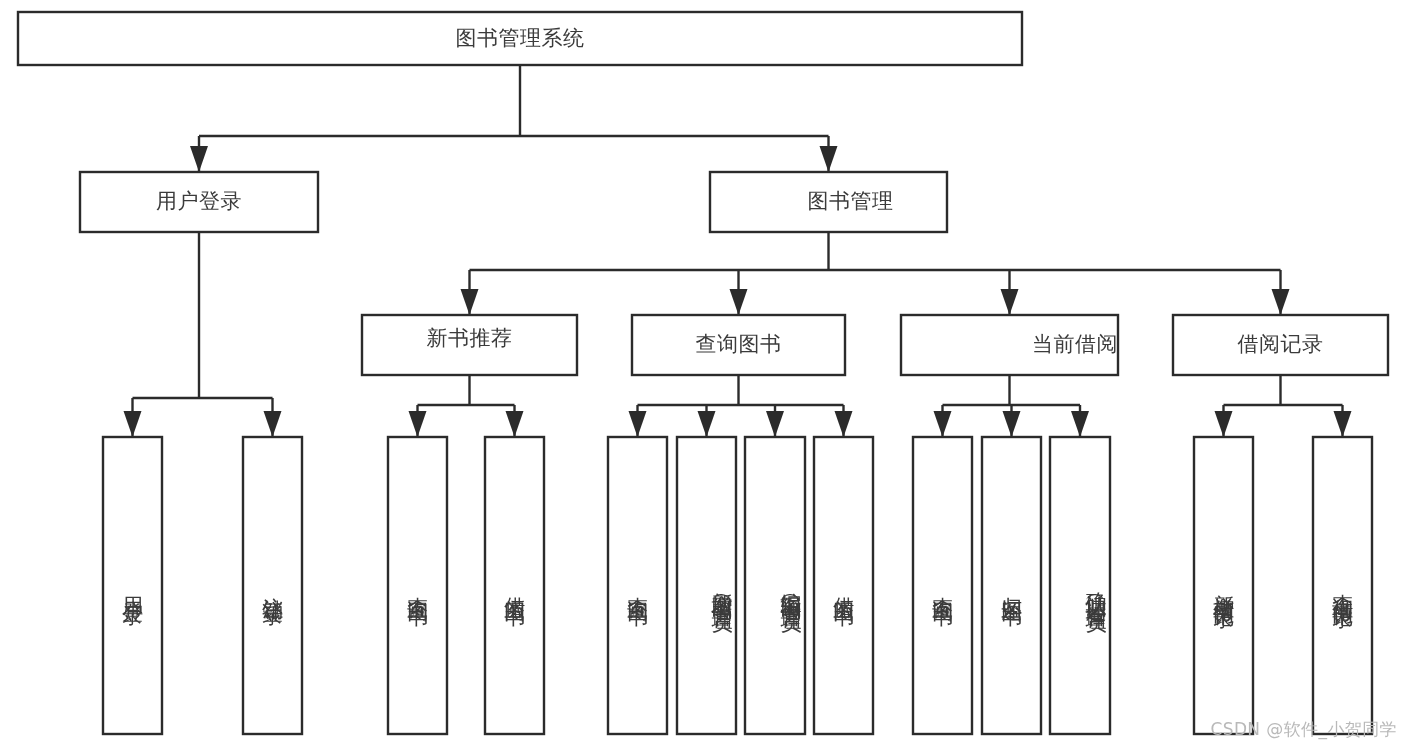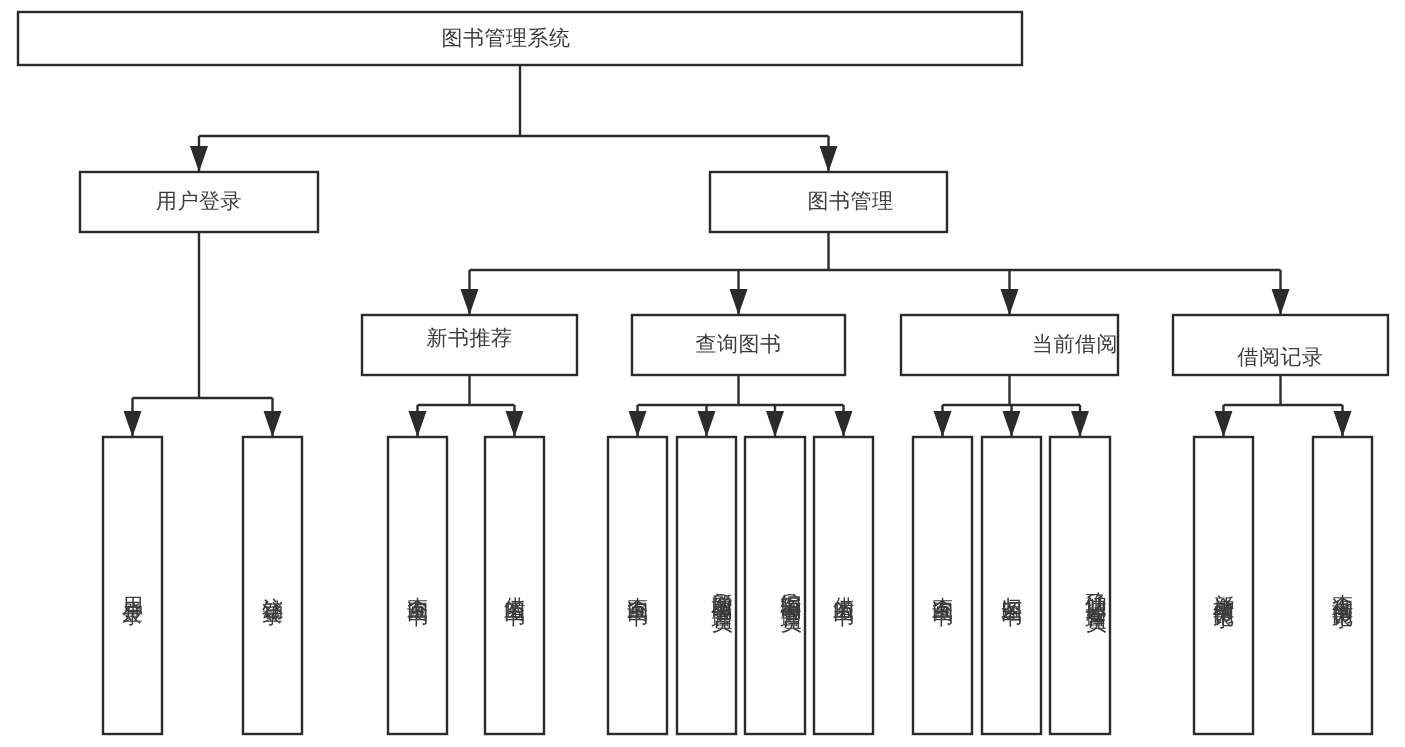--- a/index.html
+++ b/index.html
@@ -164,36 +164,37 @@
         <rect x="814" y="437" width="59" height="297" class="node-box"></rect>
         <rect x="913" y="437" width="59" height="297" class="node-box"></rect>
         <rect x="982" y="437" width="59" height="297" class="node-box"></rect>
         <rect x="1050" y="437" width="60" height="297" class="node-box"></rect>
         <rect x="1194" y="437" width="59" height="297" class="node-box"></rect>
         <rect x="1313" y="437" width="59" height="297" class="node-box"></rect>
       </g>
   </svg>
 
   <div id="labels-layer">
-      <div class="node-label horizontal" style="left: 4px; top: 12px; width: 1004px; height: 53px;">图书管理系统</div>
+      <div class="node-label horizontal" style="left: 18px; top: 12px; width: 1004px; height: 53px;">图书管理系统</div>
       <div class="node-label horizontal" style="left: 80px; top: 172px; width: 238px; height: 60px;">用户登录</div>
       <div class="node-label horizontal" style="left: 710px; top: 172px; width: 281px; height: 60px;">图书管理</div>
       <div class="node-label horizontal" style="left: 362px; top: 315px; width: 215px; height: 48px;">新书推荐</div>
       <div class="node-label horizontal" style="left: 632px; top: 315px; width: 213px; height: 60px;">查询图书</div>
       <div class="node-label horizontal" style="left: 948px; top: 315px; width: 254px; height: 60px;">当前借阅</div>
-      <div class="node-label horizontal" style="left: 1173px; top: 315px; width: 215px; height: 60px; margin-top: 13px;">借阅记录</div>
+      <div class="node-label horizontal" style="left: 1173px; top: 315px; width: 215px; height: 60px;">借阅记录</div>
       <div class="node-label vertical centered" style="left: 103px; top: 437px; width: 59px; height: 297px;">用户登录</div>
       <div class="node-label vertical centered" style="left: 243px; top: 437px; width: 59px; height: 297px;">注销登录</div>
       <div class="node-label vertical centered" style="left: 388px; top: 437px; width: 59px; height: 297px;">查询图书</div>
       <div class="node-label vertical centered" style="left: 485px; top: 437px; width: 59px; height: 297px;">借阅图书</div>
       <div class="node-label vertical centered" style="left: 608px; top: 437px; width: 59px; height: 297px;">查询图书</div>
       <div class="node-label vertical" style="left: 677px; top: 437px; width: 59px; height: 297px;">新增图书（管理员）</div>
       <div class="node-label vertical" style="left: 745px; top: 437px; width: 60px; height: 297px;">编辑图书（管理员）</div>
       <div class="node-label vertical centered" style="left: 814px; top: 437px; width: 59px; height: 297px;">借阅图书</div>
       <div class="node-label vertical centered" style="left: 913px; top: 437px; width: 59px; height: 297px;">查询图书</div>
       <div class="node-label vertical centered" style="left: 982px; top: 437px; width: 59px; height: 297px;">归还图书</div>
       <div class="node-label vertical" style="left: 1050px; top: 437px; width: 60px; height: 297px;">确认归还（管理员）</div>
       <div class="node-label vertical centered" style="left: 1194px; top: 437px; width: 59px; height: 297px;">新增借阅记录</div>
       <div class="node-label vertical centered" style="left: 1313px; top: 437px; width: 59px; height: 297px;">查询借阅记录</div>
     </div>
 
+  <div id="watermark">CSDN @软件_小贺同学</div>
 
 </div>
 
 </body></html>

